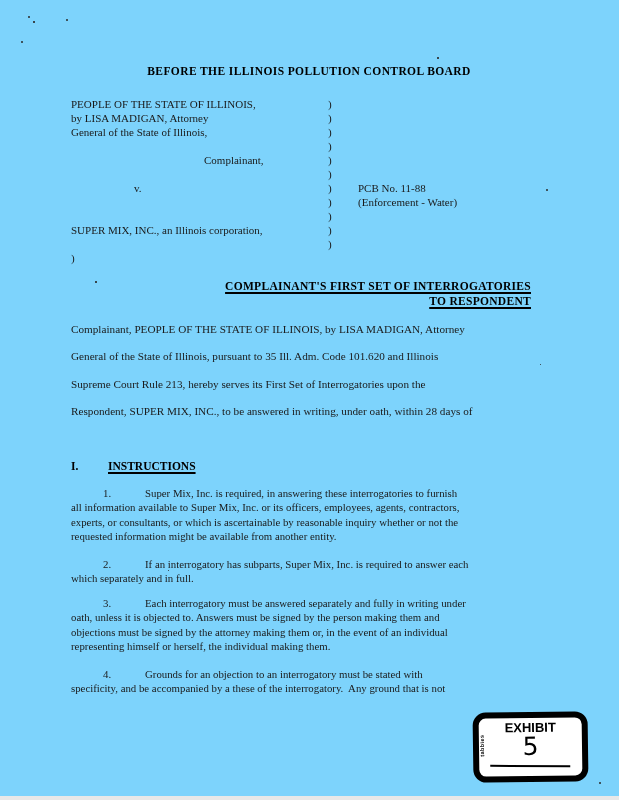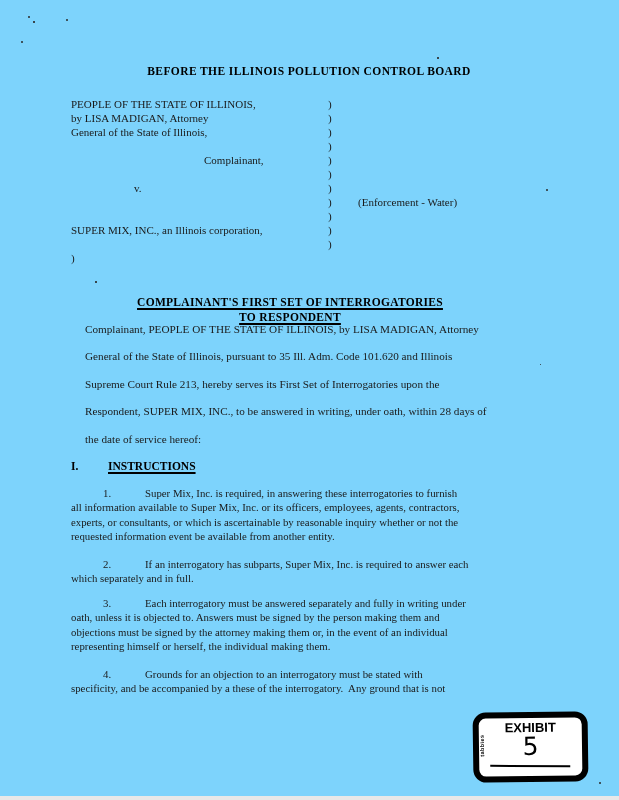--- a/index.html
+++ b/index.html
@@ -25,32 +25,32 @@
     font-size:11px;
   }
   .cap-row { display:grid; grid-template-columns:257px 30px 1fr; height:14px; line-height:14px; }
   .cap-left  { white-space:pre; }
   .cap-left.role { padding-left:133px; }
   .cap-left.vee  { padding-left:63px; }
   .cap-paren { }
   .cap-right { white-space:pre; }
   
   .doc-title {
-    position:absolute; top:279px; left:71px; right:110px;
-    text-align:center;
+    position:absolute; top:279px; left:71px; right:88px;
+    text-align:right;
     font-weight:bold; font-size:11.5px; color:#000;
-    line-height:14.5px; letter-spacing:0.3px;margin-top:16px;
+    line-height:14.5px; letter-spacing:0.3px;
   }
   .doc-title .u { text-decoration:underline; text-decoration-thickness:1.5px; text-underline-offset:2px; }
   
   .opening {
     position:absolute; top:316px; left:71px; right:20px;
     font-size:11.2px; line-height:27.4px;
   }
-  .opening .line { white-space:pre;margin-left:14px; }
+  .opening .line { white-space:pre; }
   
   .section-heading {
     position:absolute; top:460px; left:71px;
     font-size:11.5px; font-weight:bold; color:#000;
   }
   .section-heading .num { display:inline-block; width:37px; }
   .section-heading .txt { text-decoration:underline; text-decoration-thickness:1.5px; text-underline-offset:2px; }
   
   .ins-para {
     position:absolute; left:71px; right:20px;
@@ -142,20 +142,21 @@
       <div class="cap-right"></div>
     </div>
     <div class="cap-row">
       <div class="cap-left"></div>
       <div class="cap-paren">)</div>
       <div class="cap-right"></div>
     </div>
     <div class="cap-row">
       <div class="cap-left vee">v.</div>
       <div class="cap-paren">)</div>
+      <div class="cap-right">PCB No. 11-88</div>
     </div>
     <div class="cap-row">
       <div class="cap-left"></div>
       <div class="cap-paren">)</div>
       <div class="cap-right">(Enforcement - Water)</div>
     </div>
     <div class="cap-row">
       <div class="cap-left"></div>
       <div class="cap-paren">)</div>
       <div class="cap-right"></div>
@@ -179,32 +180,31 @@
   <div class="doc-title">
     <div><span class="u">COMPLAINANT'S FIRST SET OF INTERROGATORIES</span></div>
     <div><span class="u">TO RESPONDENT</span></div>
   </div>
 
   <div class="opening">
     <div class="line">Complainant, PEOPLE OF THE STATE OF ILLINOIS, by LISA MADIGAN, Attorney</div>
     <div class="line">General of the State of Illinois, pursuant to 35 Ill. Adm. Code 101.620 and Illinois</div>
     <div class="line">Supreme Court Rule 213, hereby serves its First Set of Interrogatories upon the</div>
     <div class="line">Respondent, SUPER MIX, INC., to be answered in writing, under oath, within 28 days of</div>
-    <div class="line">the date of service hereof:</div>
   </div>
 
   <div class="section-heading">
     <span class="num">I.</span><span class="txt">INSTRUCTIONS</span>
   </div>
 
   <div class="ins-para p1">
     <div class="line"><span class="ins-num">1.</span><span>Super Mix, Inc. is required, in answering these interrogatories to furnish</span></div>
     <div class="line">all information available to Super Mix, Inc. or its officers, employees, agents, contractors,</div>
     <div class="line">experts, or consultants, or which is ascertainable by reasonable inquiry whether or not the</div>
-    <div class="line">requested information event be available from another entity.</div>
+    <div class="line">requested information might be available from another entity.</div>
   </div>
 
   <div class="ins-para p2">
     <div class="line"><span class="ins-num">2.</span><span>If an interrogatory has subparts, Super Mix, Inc. is required to answer each</span></div>
     <div class="line">which separately and in full.</div>
   </div>
 
   <div class="ins-para p3">
     <div class="line"><span class="ins-num">3.</span><span>Each interrogatory must be answered separately and fully in writing under</span></div>
     <div class="line">oath, unless it is objected to. Answers must be signed by the person making them and</div>

